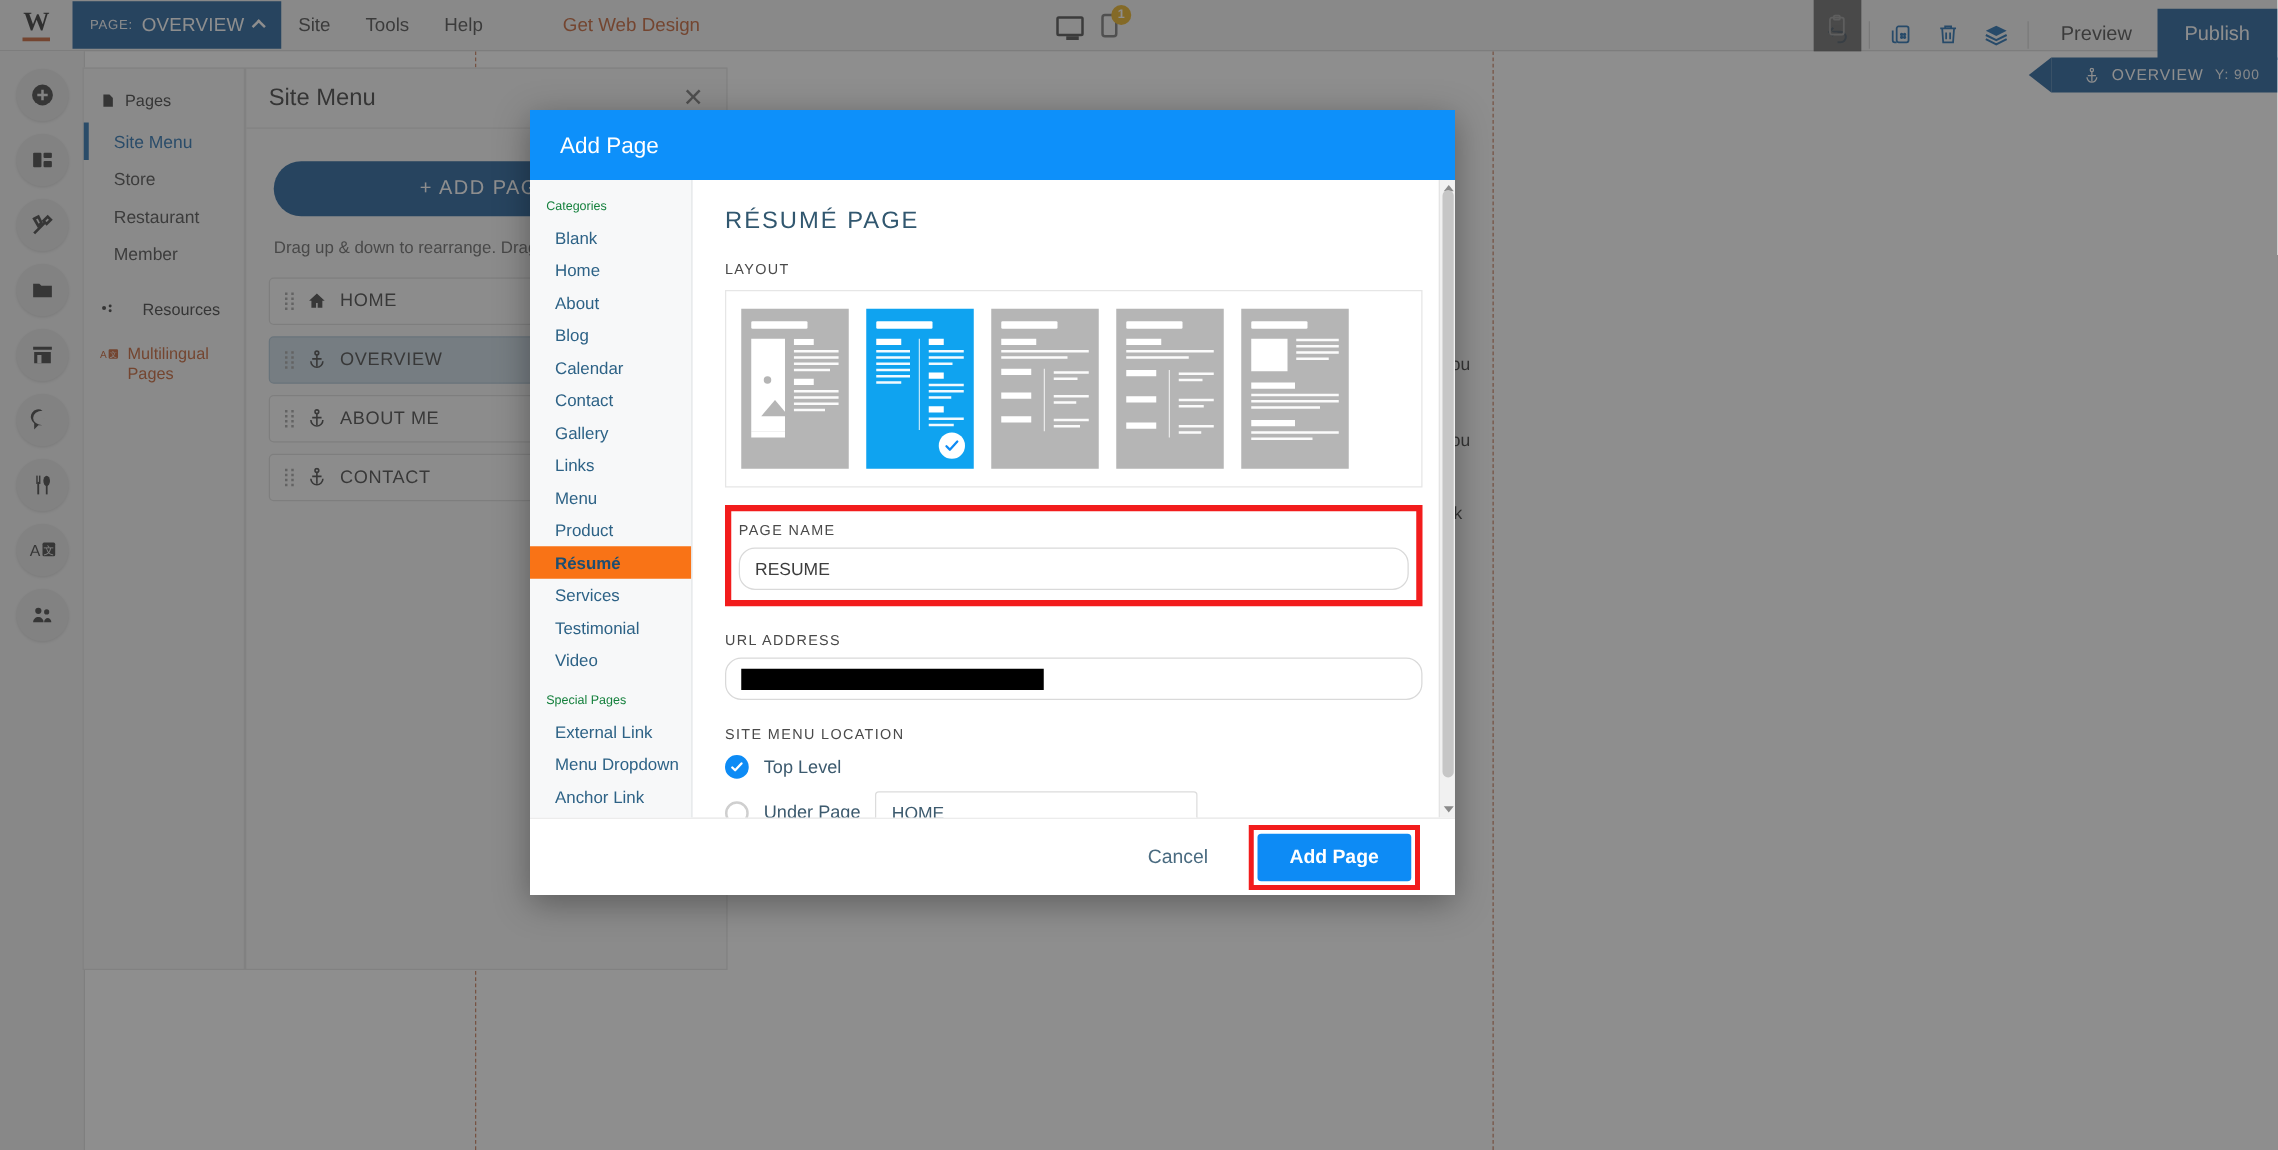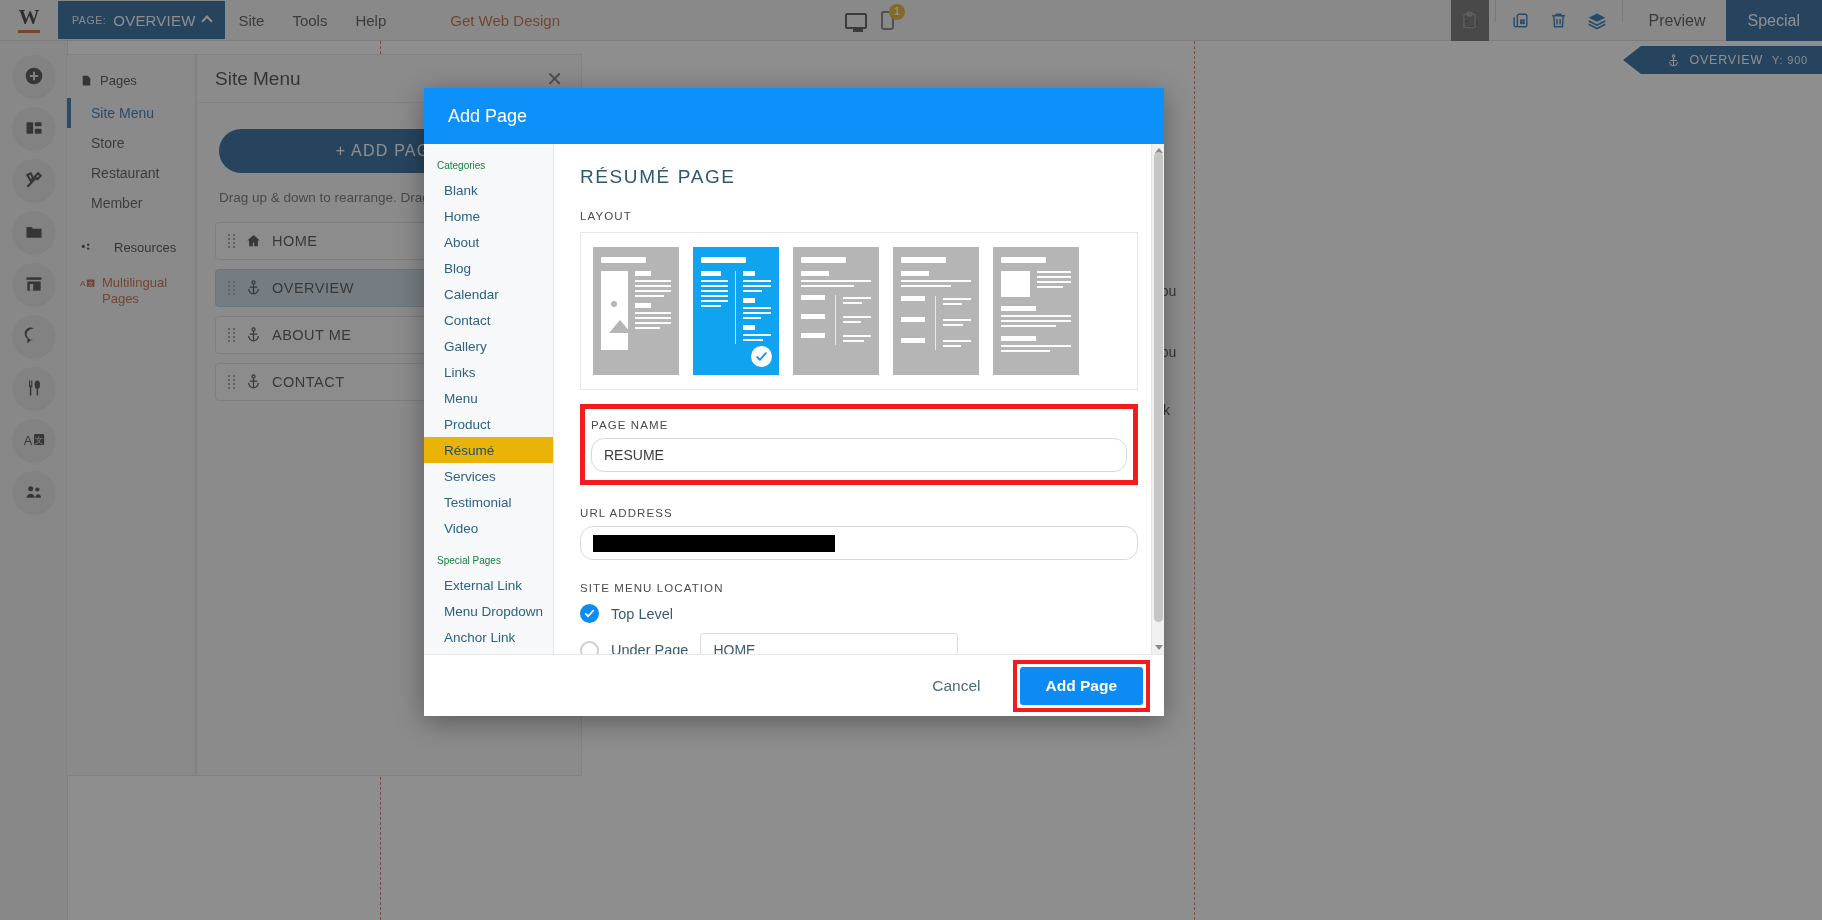--- a/index.html
+++ b/index.html
@@ -41,21 +41,21 @@
   .menu-link { font-size: 15px; color: #3a3a3a; padding: 0 14px; }
   .get-web { color: #c0521f; font-size: 15px; margin-left: 50px; }
   .top-center { position:absolute; left: 845px; top: 0; height: 41px; display:flex; align-items:center; gap: 14px; }
   .dev-icon { width: 22px; height: 16px; border: 2px solid #3a3a3a; border-radius: 2px; position: relative; }
   .dev-icon:after { content:""; position:absolute; left:6px; bottom:-5px; width:10px; height:3px; background:#3a3a3a; }
   .mobile-icon { width: 13px; height: 19px; border: 2px solid #6d6d6d; border-radius: 3px; position: relative; }
   .badge-1 {
     position:absolute; top:-7px; left:8px; width:16px; height:16px; border-radius:50%;
     background:#e8a90b; color:#fff; font-size:10px; line-height:16px; text-align:center; font-weight:700;
   }
-  .tools-right { position: absolute; right: 0; top: 0; height: 55px; display: flex; align-items: flex-start; }
+  .tools-right { position: absolute; right: 0; top: 0; height: 55px; display: flex; align-items: center; }
   .ticon { width: 38px; height: 41px; display:flex; align-items:center; justify-content:center; color:#0a5ea8; }
   .ticon.dim { color: #8e8e8e; }
   .sep-v { width: 1px; height: 22px; background: #cdcdcd; margin: 0 6px; }
   .preview-btn { font-size: 16px; color: #3a3a3a; padding: 0 20px; height:41px; display:flex; align-items:center;}
   .publish-btn { background:#0a4f8f; color:#fff; font-size:16px; height:41px;
                  display:flex; align-items:center; padding: 0 22px; }
 
   
   .canvas {
     position: absolute; top: 41px; left: 0; width: 1822px; height: 879px;
@@ -146,21 +146,21 @@
     height: 56px; background:#0d90fa; color:#fff; display:flex; align-items:center;
     padding: 0 24px; font-size: 18px;
   }
   .modal-body { flex: 1; display:flex; min-height:0; position:relative; }
   .cat-col {
     width: 130px; background:#f7f8f9; border-right:1px solid #e4e6e8;
     padding: 10px 0 0 0; overflow:hidden;
   }
   .cat-head { font-size: 10px; color:#15803d; padding: 6px 0 6px 13px; }
   .cat-item { font-size: 13.5px; color:#2d6286; padding: 5.5px 0 5.5px 20px; }
-  .cat-item.sel { background:#eab308; font-weight:400; color:#1d4e72; }
+  .cat-item.sel { background:#f97316; font-weight:700; color:#1d4e72; }
 
   .form-col { flex:1; padding: 22px 26px 0 26px; overflow:hidden; position:relative; }
   .form-title { font-size: 19px; color:#31576f; letter-spacing: 1.6px; }
   .fld-label { font-size: 11.5px; color:#4a4a4a; letter-spacing: 1.1px; margin-top: 22px; }
   .layout-box { margin-top: 10px; border:1px solid #e6e6e6; background:#fff; padding: 14px 12px; display:flex; gap: 14px; }
   .thumb { width: 86px; height: 128px; background:#b5b5b5; position:relative; padding: 10px 8px; }
   .thumb.sel { background:#0fa3f0; }
   .bar { background:#fff; height: 4px; border-radius:1px; margin-bottom: 3px; }
   .thumb .title-bar { height: 6px; width: 64%; margin-bottom: 8px; }
   .cols { display:flex; gap: 7px; }
@@ -206,21 +206,21 @@
     position:absolute; right: 0; top: 0; bottom: 0; width: 13px; background:#f1f1f1;
     border-left: 1px solid #e4e4e4;
   }
   .scroll-thumb { position:absolute; top: 8px; left: 2px; width: 9px; height: 470px; background:#c6c6c6; border-radius:5px; }
   .scroll-arrow { position:absolute; left:3px; width:0; height:0; border-left:4px solid transparent; border-right:4px solid transparent;}
   .sa-up { top: 4px; border-bottom: 5px solid #8a8a8a; }
   .sa-dn { bottom: 4px; border-top: 5px solid #8a8a8a; }
 
   .modal-foot {
     height: 62px; border-top:1px solid #e6e6e6; display:flex; align-items:center;
-    justify-content:flex-end; gap: 12px; padding-right: 14px; background:#fff;
+    justify-content:flex-end; gap: 12px; padding-right: 28px; background:#fff;
   }
   .cancel-btn { font-size: 15.5px; color:#4a6b80; padding: 0 20px; }
   .addpage-wrap { border: 4px solid #f21c1c; padding: 3px; }
   .addpage-btn {
     background:#0d8bf5; color:#fff; font-size: 15.5px; font-weight:700;
     padding: 10px 26px; border-radius: 3px;
   }
 </style>
 </head>
 <body>
@@ -307,21 +307,21 @@
         </div>
         <div class="ticon">
           <svg width="20" height="20" viewBox="0 0 24 24" fill="currentColor">
             <path d="M12 3L2 8l10 5 10-5-10-5z"></path>
               <path d="M2 12l10 5 10-5" fill="none" stroke="currentColor" stroke-width="2"></path>
             <path d="M2 16l10 5 10-5" fill="none" stroke="currentColor" stroke-width="2"></path>
           </svg>
         </div>
         <div class="sep-v"></div>
         <div class="preview-btn">Preview</div>
-        <div class="publish-btn">Special</div>
+        <div class="publish-btn">Publish</div>
       </div>
     </div>
 
     <div class="left-rail">
       <div class="rail-btn">
         <svg width="20" height="20" viewBox="0 0 24 24" fill="currentColor">
           <circle cx="12" cy="12" r="10"></circle>
             <path d="M12 7v10M7 12h10" stroke="#e2e2e2" stroke-width="2.4"></path>
         </svg>
       </div>

